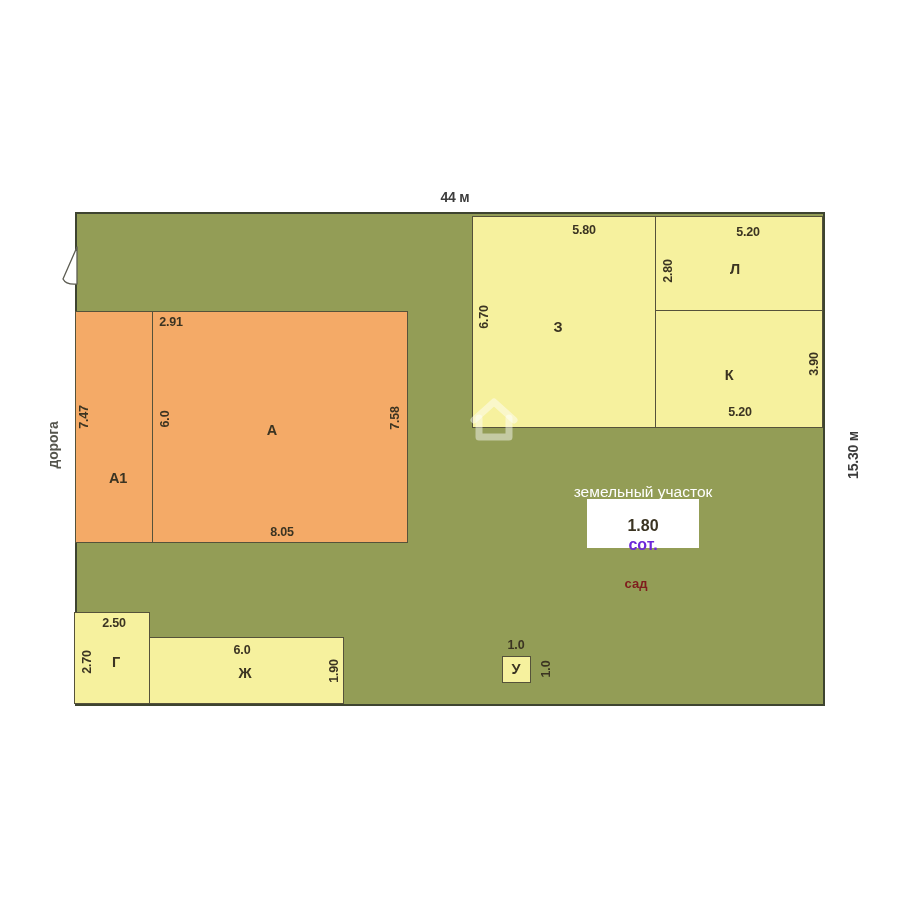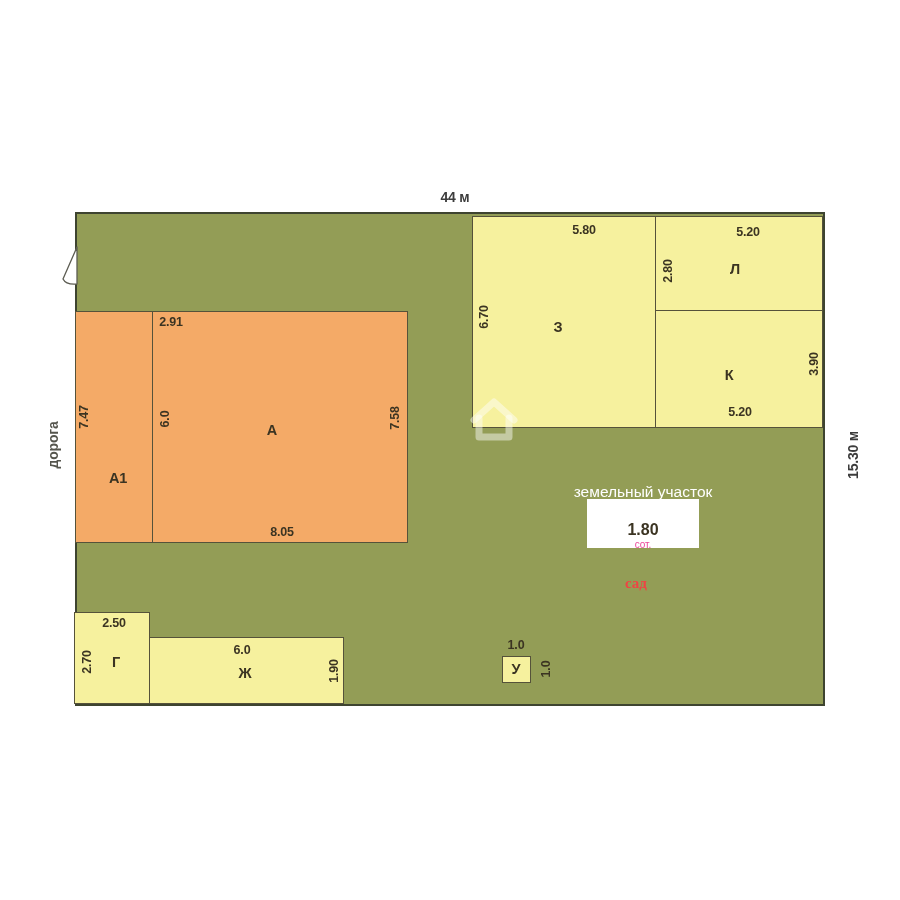--- a/index.html
+++ b/index.html
@@ -33,24 +33,24 @@
   .wm-house{position:absolute;left:393px;top:183px;}
   .area-caption{
     position:absolute;left:643px;top:492px;transform:translate(-50%,-50%);
     z-index:6;color:#ffffff;font-size:15.5px;font-weight:400;white-space:nowrap;
   }
   .area-box{
     position:absolute;left:587px;top:499px;width:112px;height:49px;background:#ffffff;z-index:6;
     display:flex;flex-direction:column;align-items:center;justify-content:center;line-height:1.15;
   }
   .area-value{font-size:16px;font-weight:700;color:#3b3422;margin-top:24px;}
-  .area-unit{font-size:10px;font-weight:400;color:#ec4899;}
+  .area-unit{font-size:16px;font-weight:700;color:#6d28d9;}
   .garden{
     position:absolute;left:636px;top:583px;transform:translate(-50%,-50%);
-    z-index:6;font-size:15px;font-weight:700;color:#ef4444;font-family:Liberation Serif, serif;
+    z-index:6;font-size:13px;font-weight:700;color:#7f1d1d;
   }
   .gate{position:absolute;left:58px;top:240px;z-index:3;}
 </style>
 </head>
 <body>
 
 <div class="canvas">
 
   <div class="plot"></div>
 

